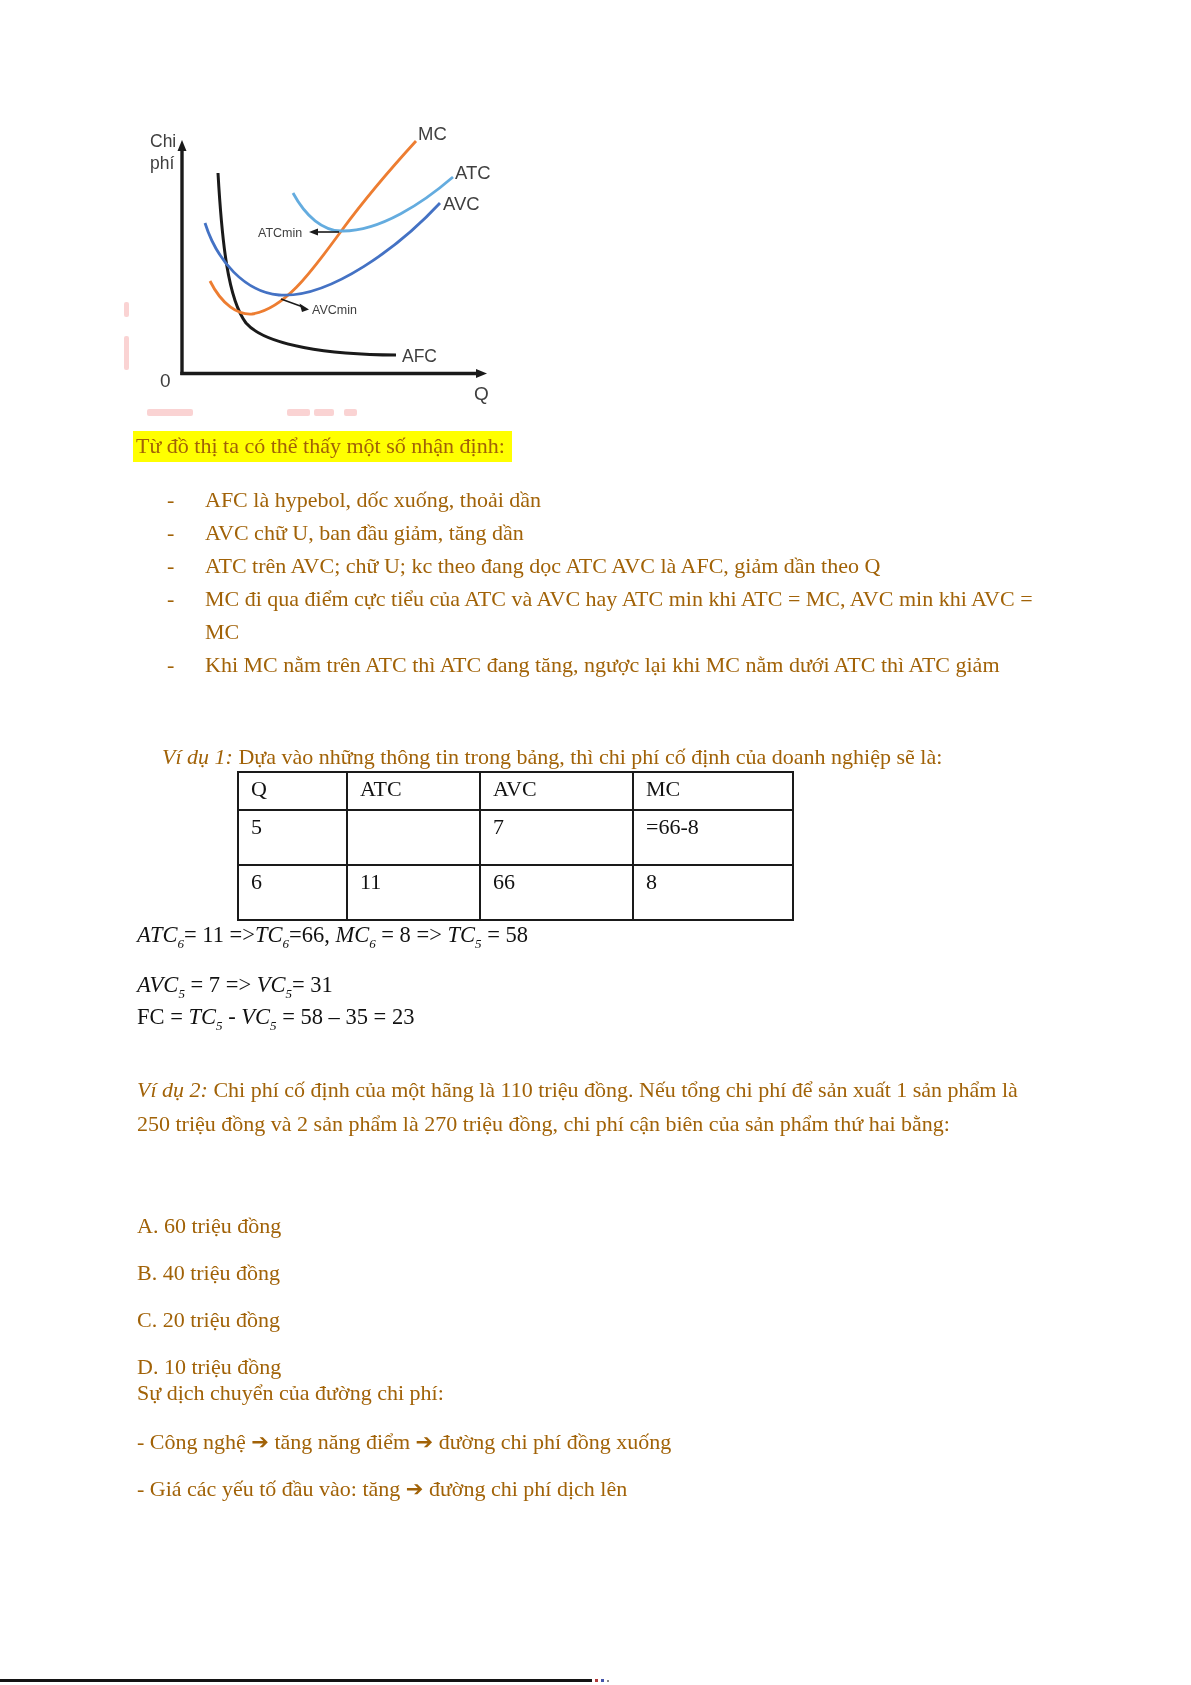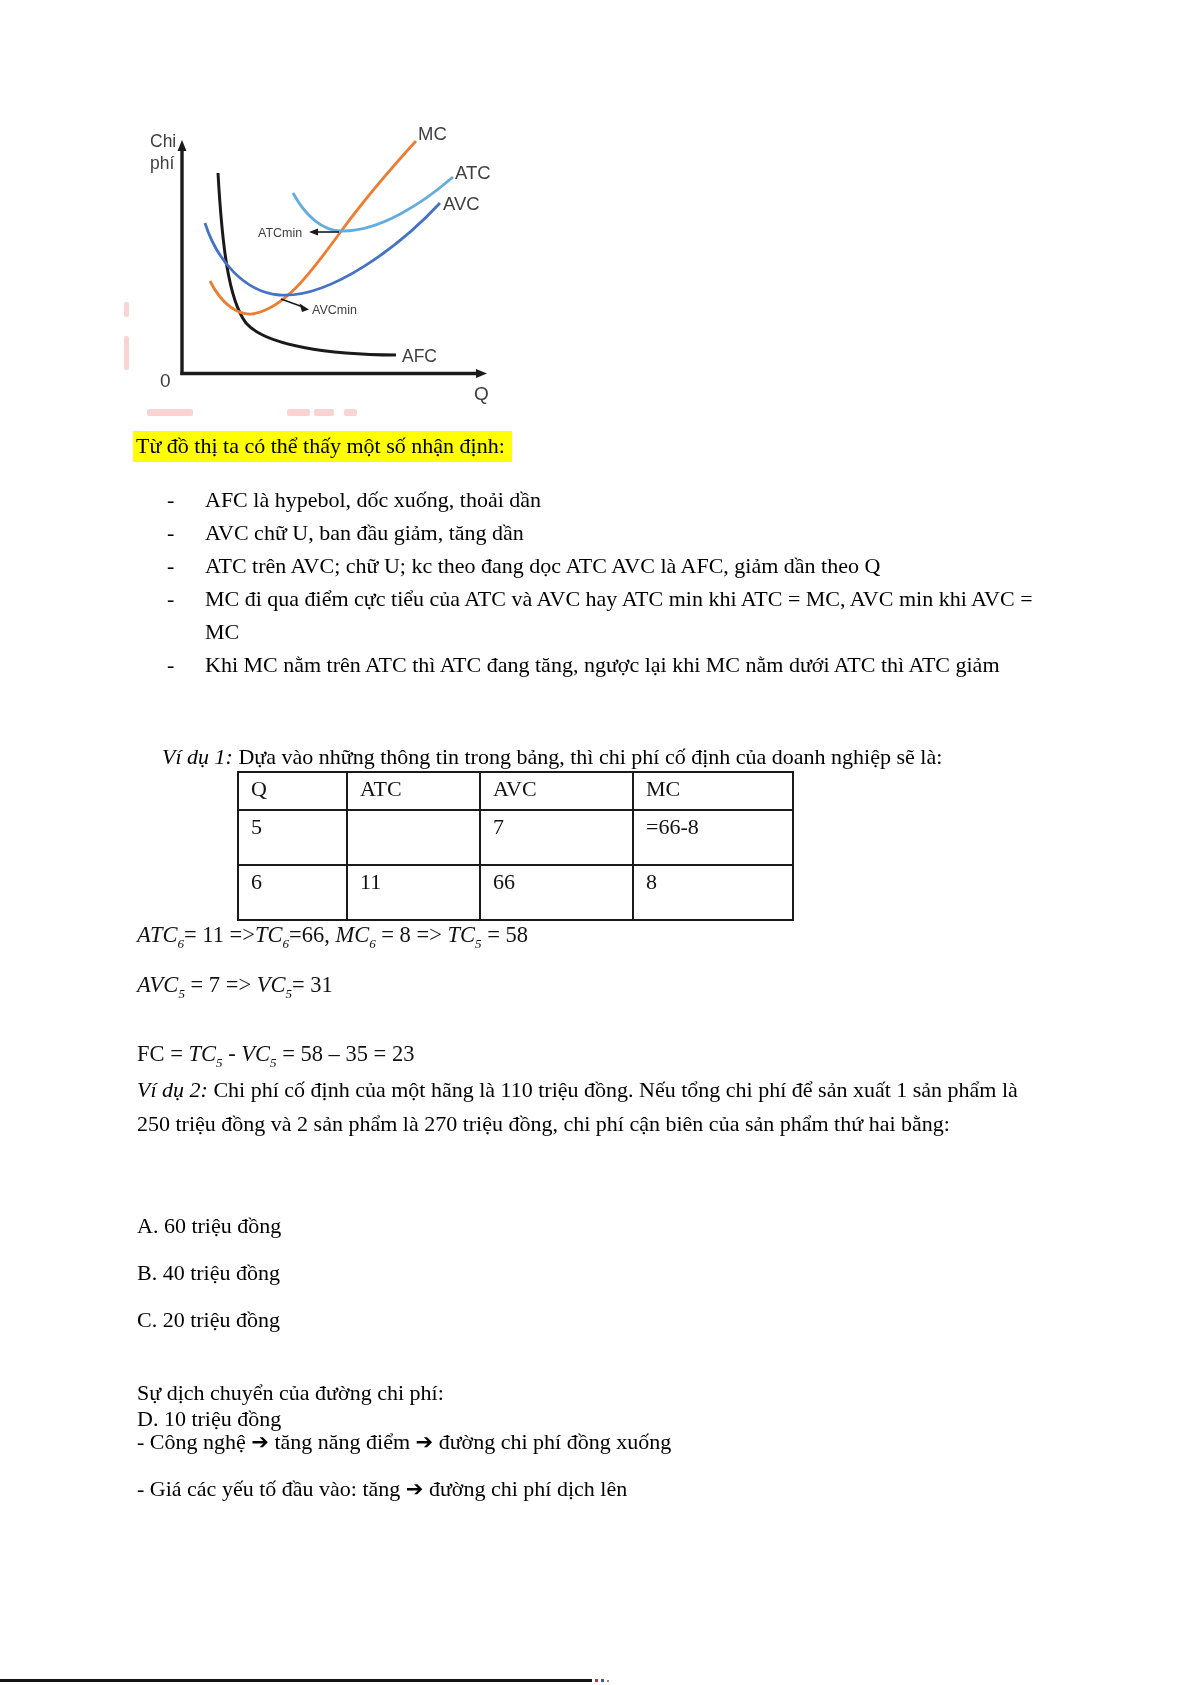--- a/index.html
+++ b/index.html
@@ -6,21 +6,21 @@
   body{
     width:1191px;height:1685px;position:relative;background:#ffffff;
     font-family:"Liberation Serif",serif;color:#121212;overflow:hidden;
   }
   .abs{position:absolute;}
   
   #figure{left:118px;top:103px;width:382px;height:302px;}
   .chart-label{font-family:"Liberation Sans","DejaVu Sans",sans-serif;fill:#3f3f3f;}
   .pink-mark{position:absolute;background:#f5aeae;opacity:.55;border-radius:2px;}
   
-  .body-text{font-size:22px;line-height:33px;color:#000000;}
+  .body-text{font-size:22px;line-height:33px;color:#a16207;}
   #heading{left:133px;top:429px;}
   #heading span{background:#ffff00;padding:2px 7px 4px 3px;font-size:22px;}
   #bullets{left:167px;top:483px;width:880px;}
   .bullet{display:flex;}
   .bullet .dash{width:38px;flex:0 0 38px;}
   .bullet .btxt{width:828px;}
   .para-label{font-style:italic;}
   #example1{left:137px;top:740px;width:890px;margin-left:25px;}
   
   #cost-table{left:237px;top:771px;border-collapse:collapse;}
@@ -30,24 +30,24 @@
   }
   #cost-table .hrow td{height:33px;}
   #cost-table .drow td{height:50px;}
   .col-q{width:87px;}.col-atc{width:111px;}.col-avc{width:131px;}.col-mc{width:138px;}
   
   .equation{font-size:22.5px;}
   .eq-var{font-style:italic;}
   .equation sub{font-size:13px;font-style:italic;line-height:0;}
   #eq1{left:137px;top:922px;}
   #eq2{left:137px;top:972px;}
-  #eq3{left:137px;top:1041px;text-align:right;}
+  #eq3{left:137px;top:1004px;text-align:right;}
   #example2{left:137px;top:1073px;width:882px;line-height:34px;}
   .option{left:137px;margin-top:18px;}
-  #opt-a{top:1191px;}#opt-b{top:1238px;}#opt-c{top:1285px;}#opt-d{top:1384px;}
+  #opt-a{top:1191px;}#opt-b{top:1238px;}#opt-c{top:1285px;}#opt-d{top:1332px;}
   #shift-title{left:137px;top:1376px;}
   #shift-1{left:137px;top:1425px;}
   #shift-2{left:137px;top:1472px;}
   .arrow{font-family:"DejaVu Sans",sans-serif;font-weight:bold;font-size:21px;}
   
   #bottom-bar{left:0;top:1679px;width:592px;height:3px;background:#141414;}
   .speck{position:absolute;width:3px;height:3px;}
 </style>
 </head>
 <body>

